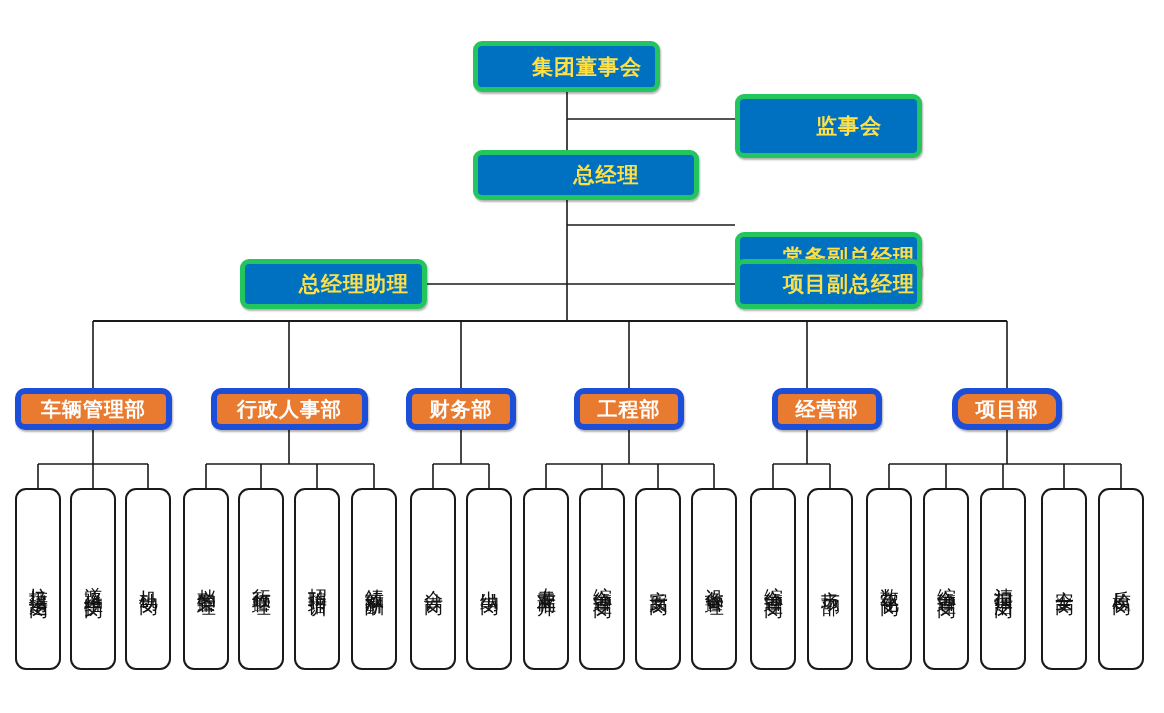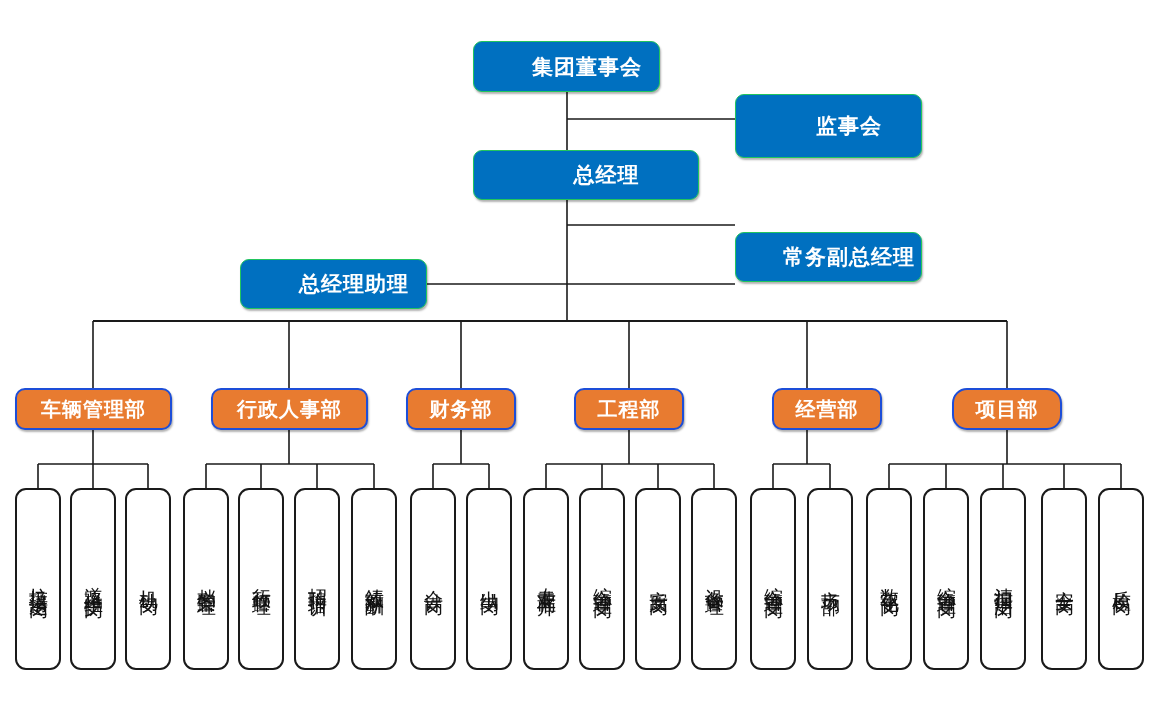--- a/index.html
+++ b/index.html
@@ -30,32 +30,32 @@
     box-sizing: border-box;
     display: flex;
     align-items: center;
     justify-content: center;
     text-align: center;
     border-radius: 9px;
     line-height: 1.1;
   }
   .node.blue {
     background: #0070C0;
-    color: #ffffff;
-    border: 1px solid #22c55e;
+    color: #fde047;
+    border: 5px solid #22c55e;
     box-shadow: 1px 2px 2px rgba(0,0,0,0.30);
     font-size: 21px;
     font-weight: 600;
     letter-spacing: 1px;
     padding-left: 41px;
   }
   .node.orange {
     background: #E87B30;
     color: #ffffff;
-    border: 2px solid #1d4ed8;
+    border: 6px solid #1d4ed8;
     box-shadow: 1px 2px 2px rgba(0,0,0,0.30);
     font-size: 20px;
     font-weight: 600;
     letter-spacing: 1px;
     border-radius: 10px;
   }
   .node.leaf {
     background: #ffffff;
     color: #111111;
     border: 2px solid #1a1a1a;
@@ -157,20 +157,23 @@
   </div>
 
   <div class="node blue" style="left:473px; top:150px; width:226px; height:50px;text-align:right;">
     <span>总经理</span>
   </div>
 
   <div class="node blue" style="left:735px; top:200px; width:187px; height:50px;margin-top:32px;">
     <span>常务副总经理</span>
   </div>
 
+  <div class="node blue" style="left:735px; top:259px; width:187px; height:50px;">
+    <span>项目副总经理</span>
+  </div>
 
   <div class="node blue" style="left:240px; top:259px; width:187px; height:50px;justify-content:center;">
     <span>总经理助理</span>
   </div>
 
   <div class="node orange" style="left:15px; top:388px; width:157px; height:42px;">
     <span>车辆管理部</span>
   </div>
 
   <div class="node orange" style="left:406px; top:388px; width:110px; height:42px;">

